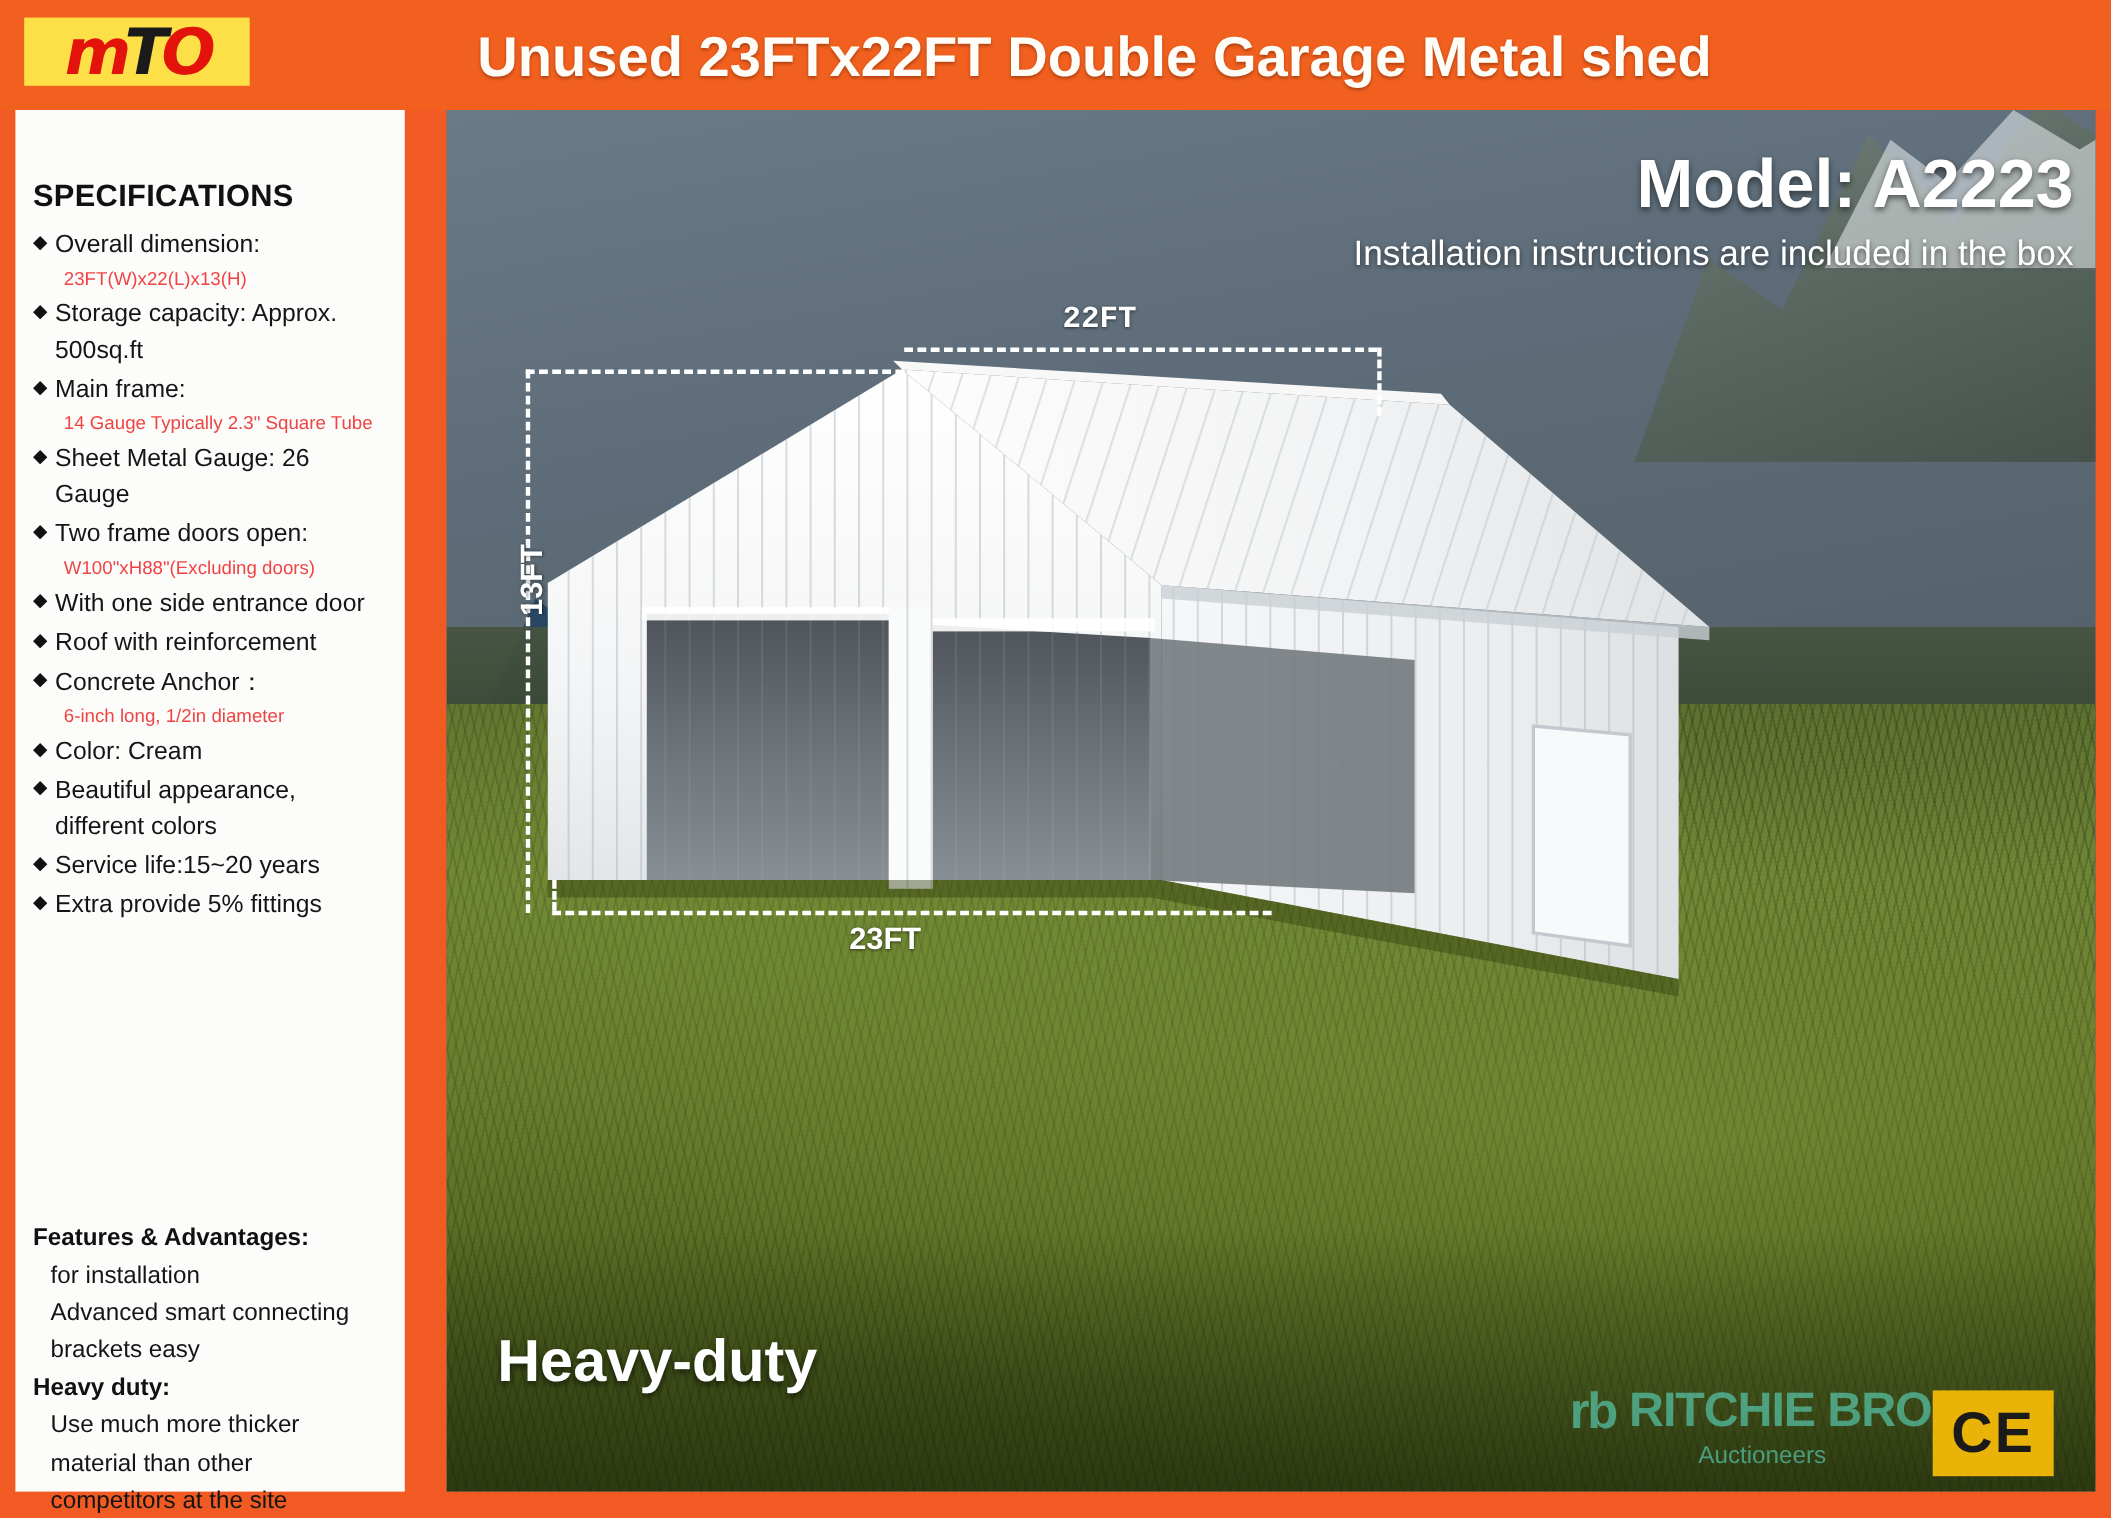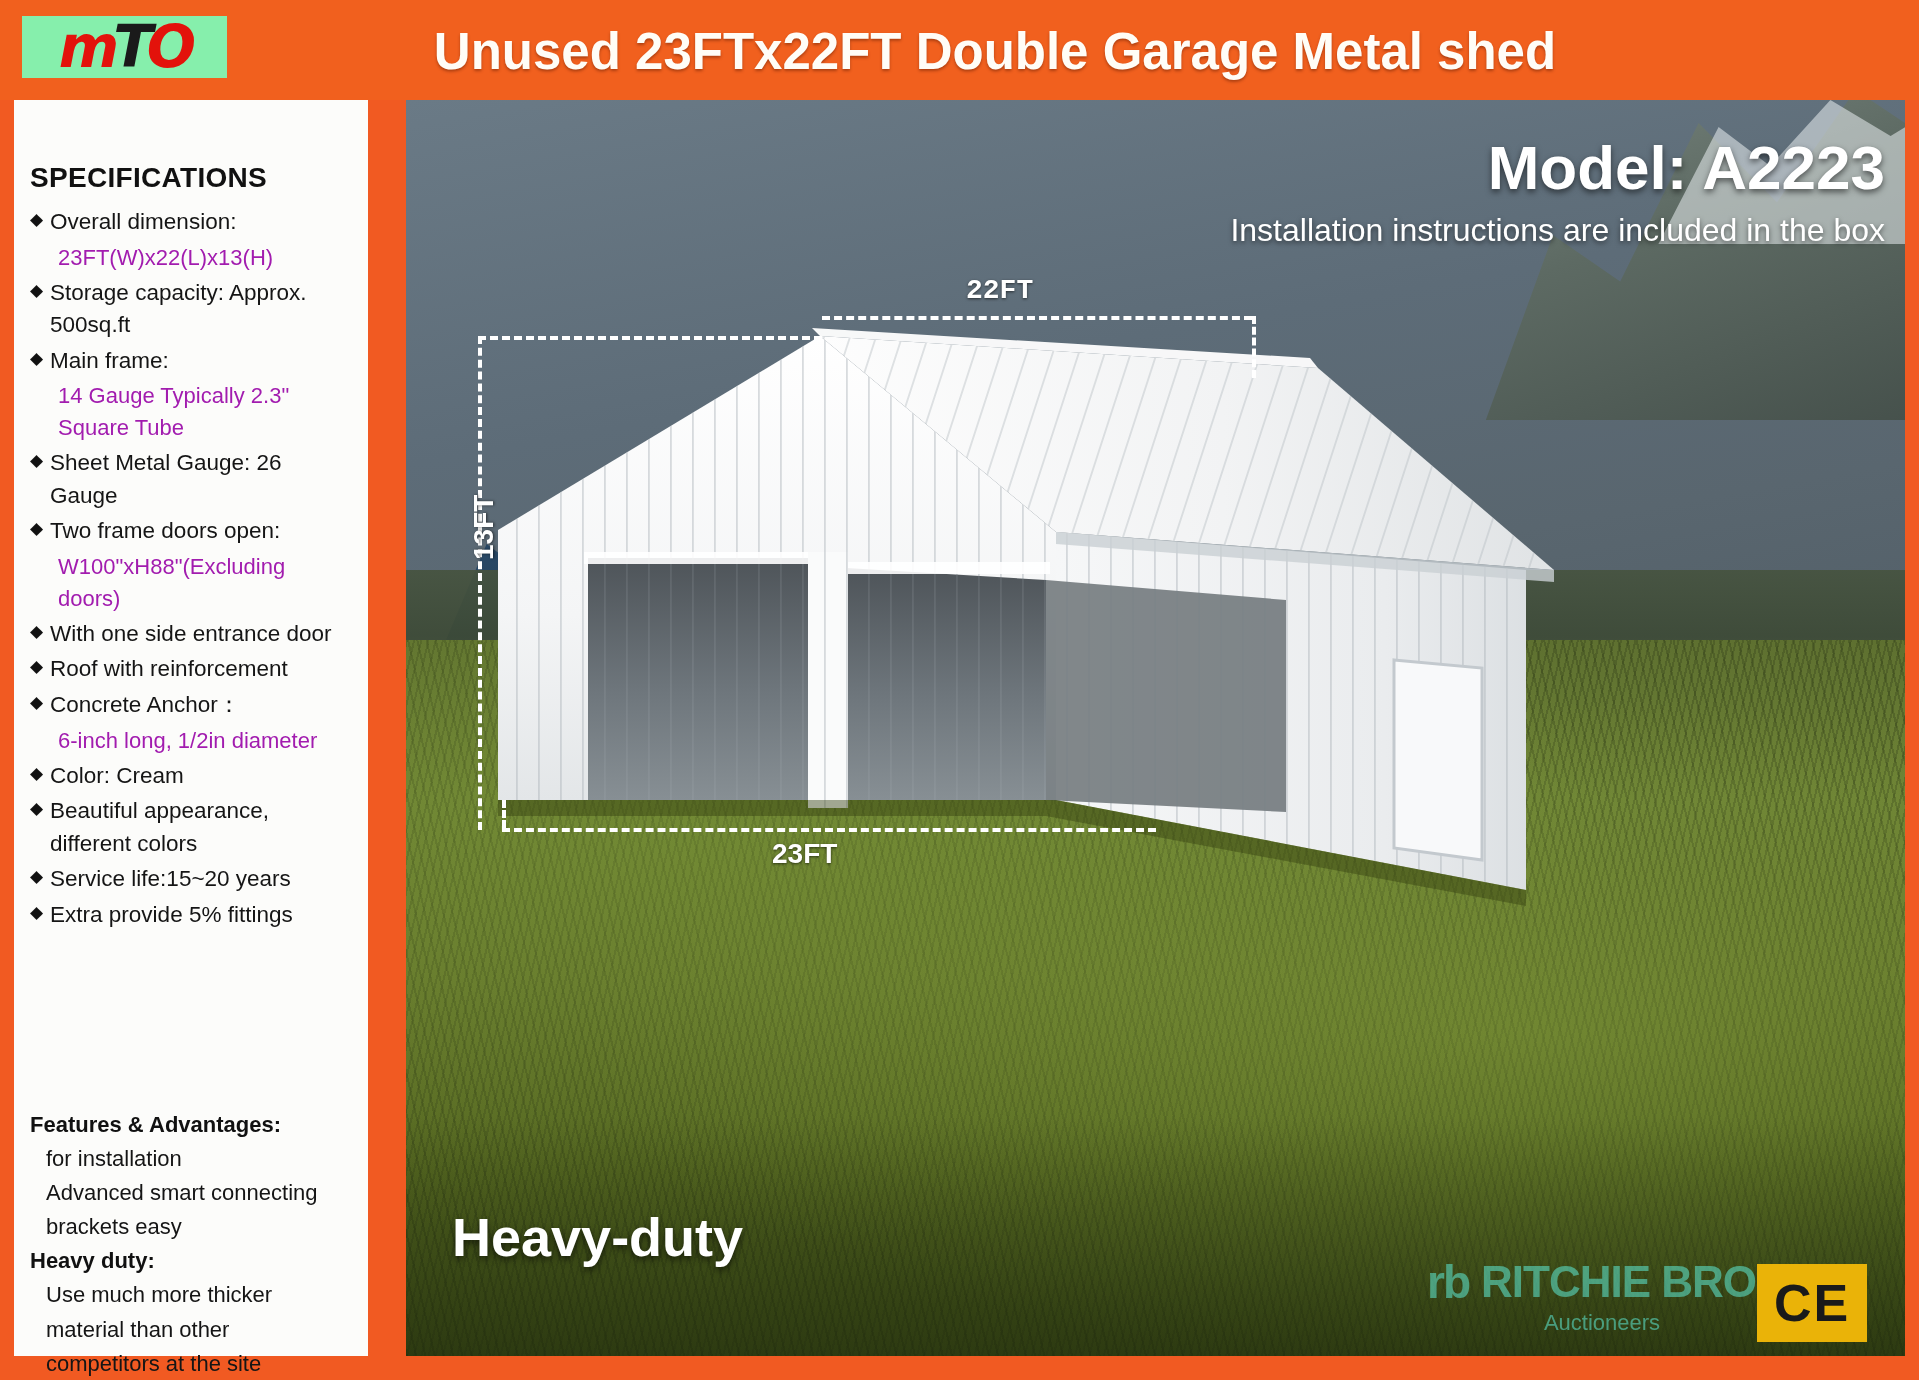--- a/index.html
+++ b/index.html
@@ -7,21 +7,21 @@
   body {
     font-family:"Liberation Sans", sans-serif;
     background:#F15A22;
   }
   #page { position:relative; width:1919px; height:1380px; background:#F15A22; }
 
   
   #header { position:absolute; left:0; top:0; width:1919px; height:100px; background:#F1601E; }
   #logo-box {
     position:absolute; left:22px; top:16px; width:205px; height:62px;
-    background:#86efac; display:flex; align-items:center; justify-content:center;
+    background:#fde047; display:flex; align-items:center; justify-content:center;
   }
   #logo-text {
     font-family:"DejaVu Sans", sans-serif;
     font-weight:bold; font-size:58px; letter-spacing:-6px;
     line-height:1; font-style:italic;
   }
   #logo-text .red { color:#E3120B; }
   #logo-text .blk { color:#1A1A1A; }
   #header-title {
     position:absolute; left:255px; top:16px; width:1480px; height:70px;
@@ -32,21 +32,21 @@
   }
 
   
   #spec-panel {
     position:absolute; left:14px; top:100px; width:354px; height:1256px;
     background:#FCFCFA; padding:62px 16px 0 16px;
   }
   #spec-title { font-size:28px; font-weight:bold; color:#111; margin-bottom:12px; letter-spacing:.3px; }
   .spec-item { display:flex; align-items:flex-start; font-size:22.5px; color:#151515; line-height:1.45; margin-top:3px; }
   .spec-bullet { font-size:17px; line-height:1.62; margin-right:7px; color:#111; flex:0 0 auto; }
-  .spec-sub { font-size:22px; color:#a21caf; line-height:1.45; margin-top:3px; padding-left:28px; }
+  .spec-sub { font-size:17px; color:#ef4444; line-height:1.45; margin-top:3px; padding-left:28px; }
 
   #features { position:absolute; left:16px; right:16px; top:1008px; }
   .feat-head { font-size:22px; font-weight:bold; color:#111; line-height:1.55; }
   .feat-line { font-size:22px; color:#151515; line-height:1.55; padding-left:16px; }
 
   
   #photo {
     position:absolute; left:406px; top:100px; width:1499px; height:1256px;
     overflow:hidden; background:#5E6E79;
   }

